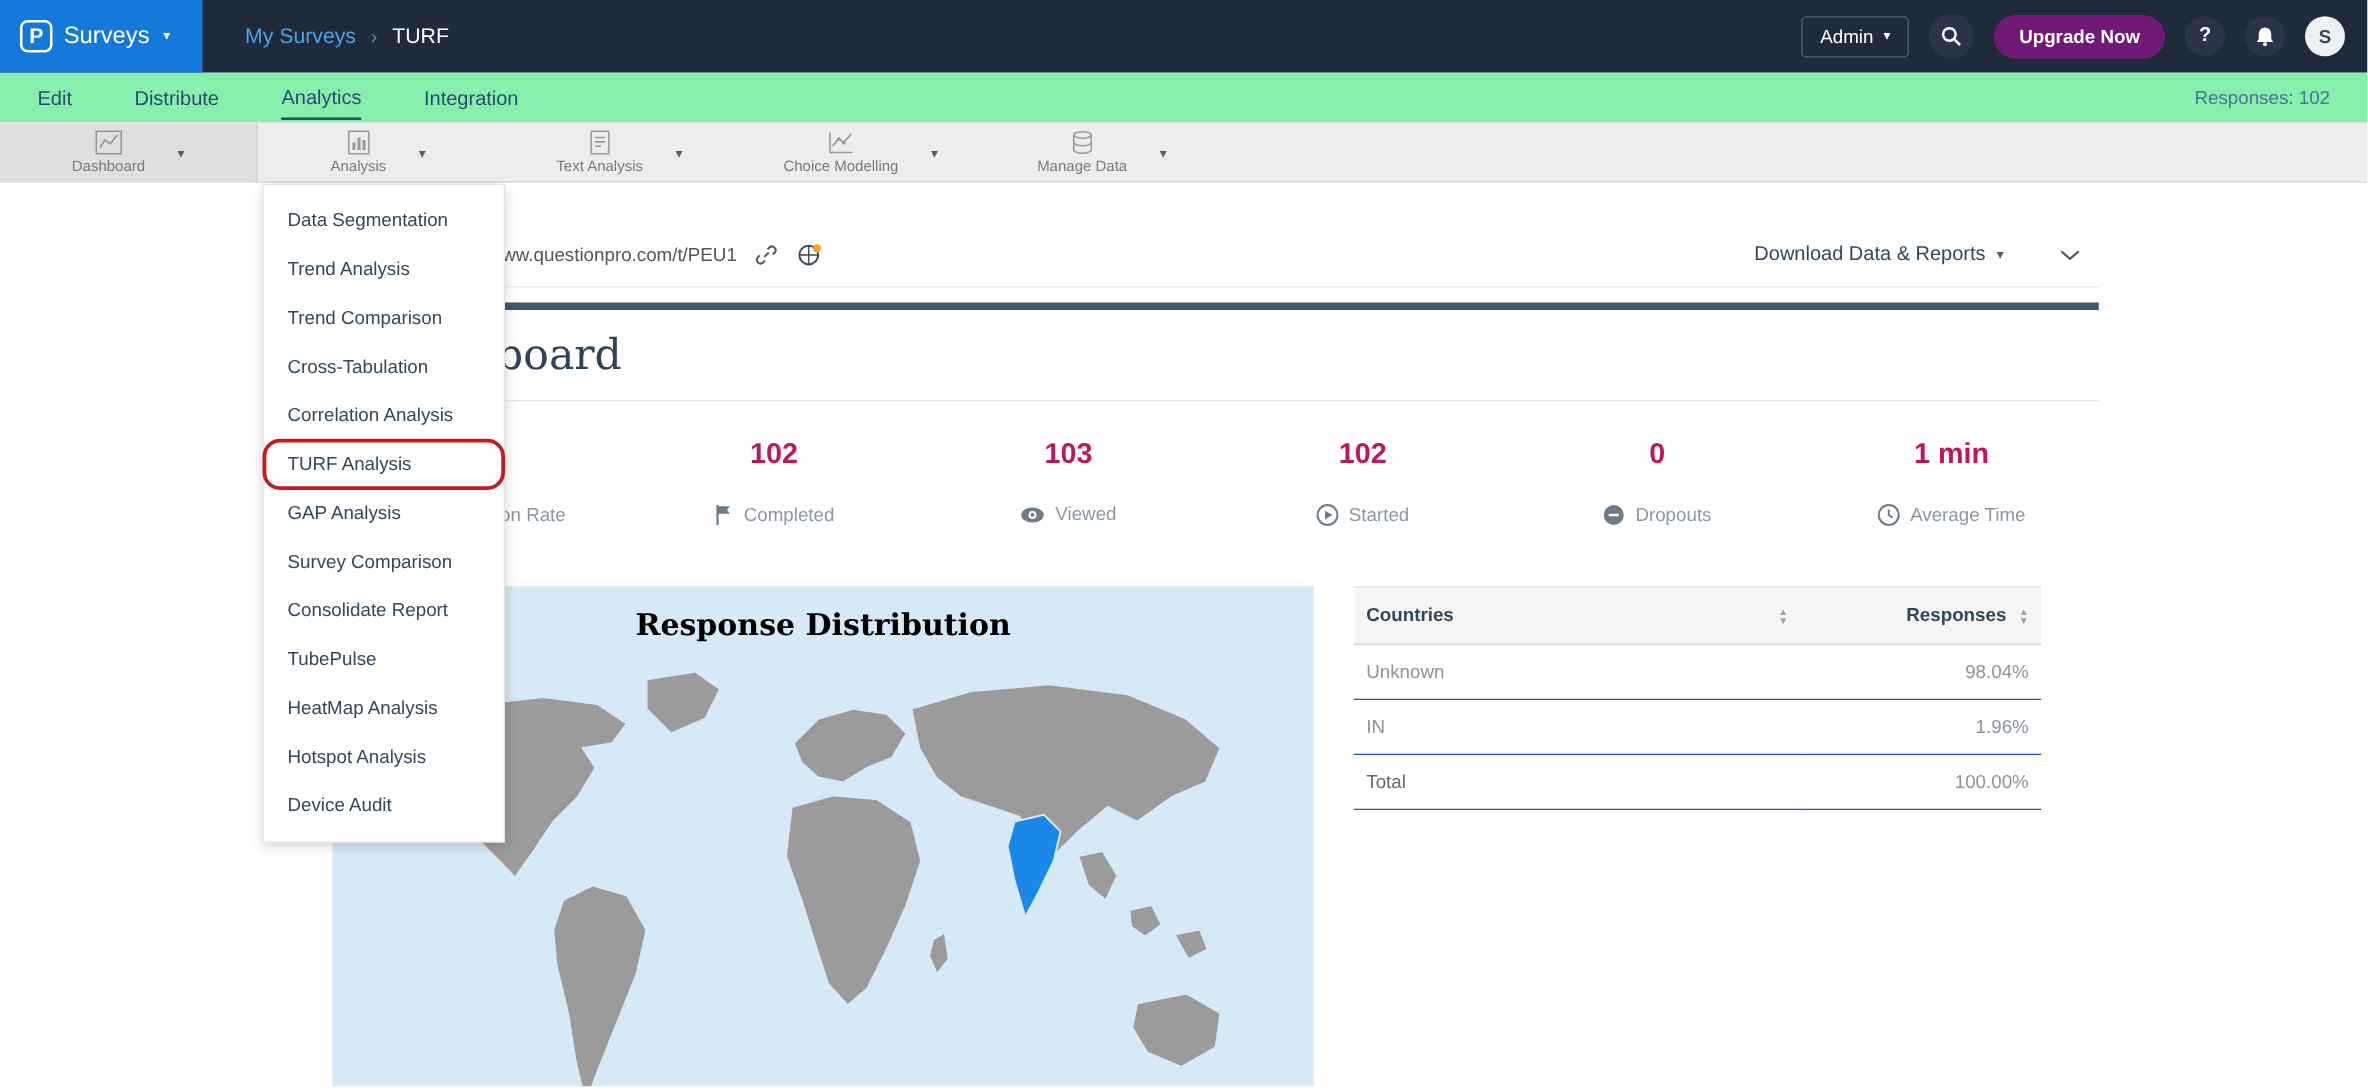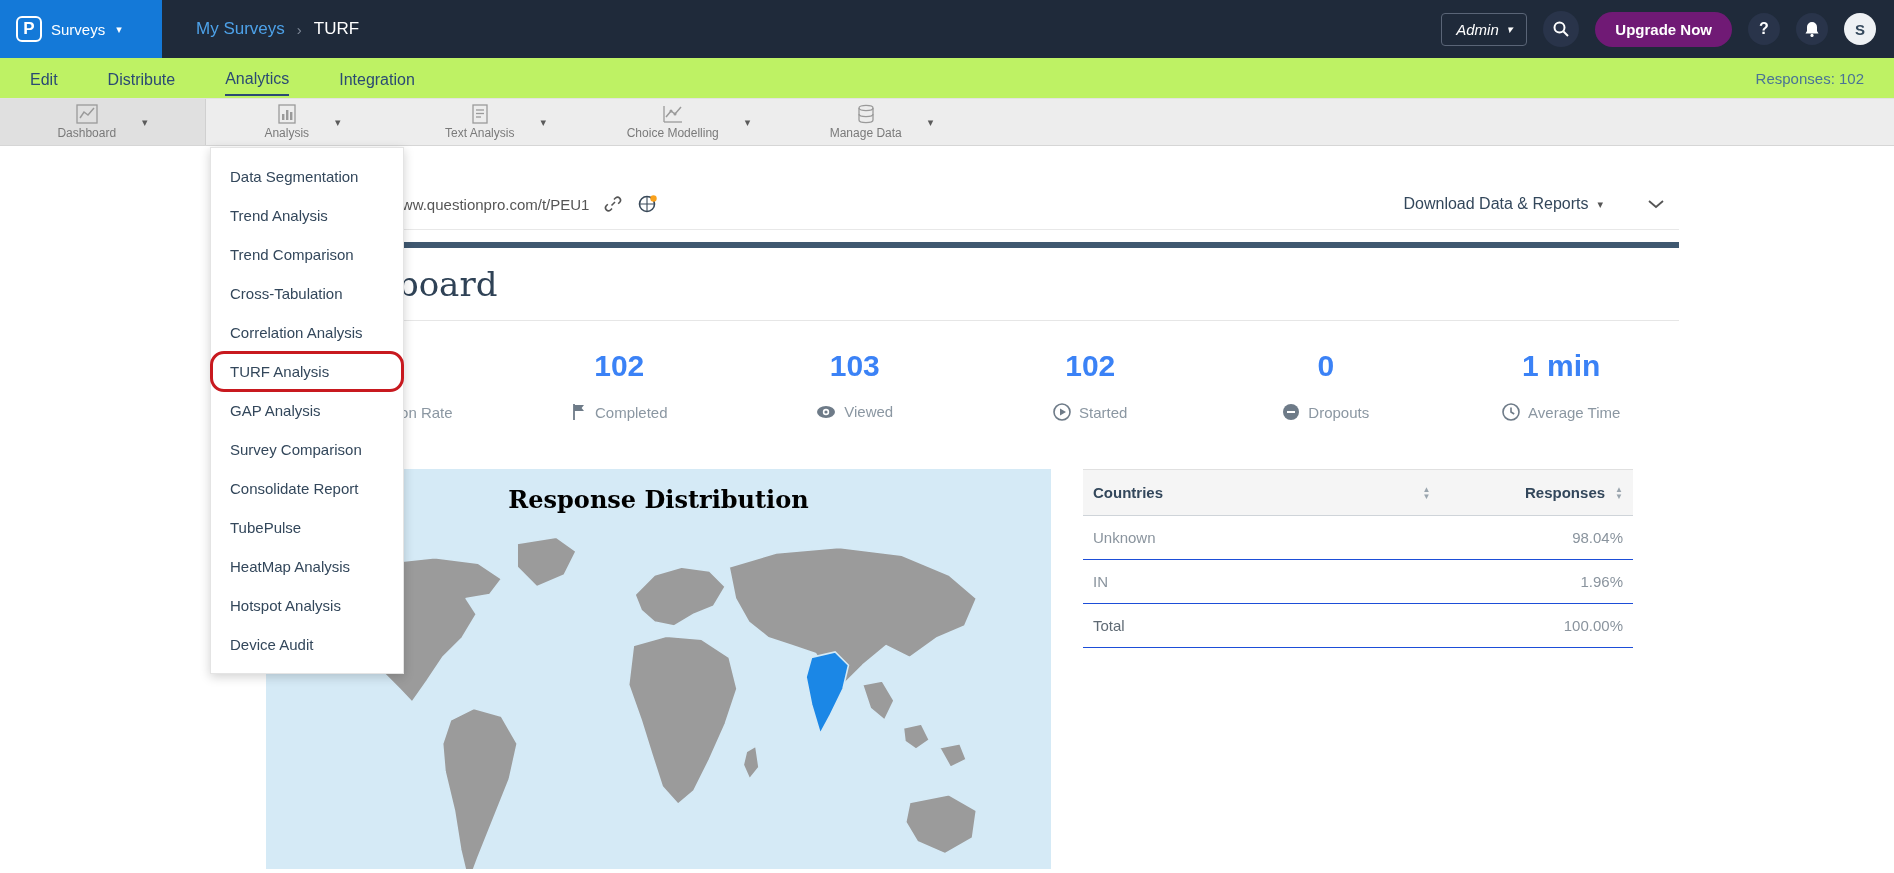--- a/index.html
+++ b/index.html
@@ -4,35 +4,35 @@
 <style>
   * { margin:0; padding:0; box-sizing:border-box; }
   html,body { width:1894px; height:873px; overflow:hidden; background:#fff;
               font-family:"Liberation Sans", sans-serif; }
   .caret { font-size:11px; line-height:1; }
 
   
   .top-header { height:58px; background:#1f2a3a; display:flex; align-items:center; position:relative; z-index:20; }
   .brand { height:58px; width:162px; background:#1479d8; display:flex; align-items:center; gap:9px; padding-left:16px; cursor:pointer; }
   .brand-logo { width:26px; height:26px; border:2px solid #fff; border-radius:6px; color:#fff; font-weight:bold; font-size:17px; display:flex; align-items:center; justify-content:center; }
-  .brand-label { color:#fff; font-size:15px; font-weight:500; }
+  .brand-label { color:#fff; font-size:19px; font-weight:500; }
   .brand .caret { color:#fff; margin-left:2px; }
   .breadcrumb { display:flex; align-items:center; gap:12px; margin-left:34px; font-size:17px;text-align:right; }
   .crumb-link { color:#4da1e8; cursor:pointer; }
   .crumb-sep { color:#7e8897; font-size:15px; }
   .crumb-current { color:#fff; }
   .header-right { margin-left:auto; display:flex; align-items:center; gap:16px; padding-right:18px; }
-  .admin-btn { border:1px solid #5a6577; border-radius:4px; color:#fff; font-size:15px; padding:7px 14px; display:flex; align-items:center; gap:8px; cursor:pointer; background:transparent;font-style:italic; }
+  .admin-btn { border:1px solid #5a6577; border-radius:4px; color:#fff; font-size:15px; padding:7px 14px; display:flex; align-items:center; gap:8px; cursor:pointer; background:transparent; }
   .icon-circle { width:36px; height:36px; border-radius:50%; background:#29344a; display:flex; align-items:center; justify-content:center; cursor:pointer; }
   .upgrade-btn { background:#701a75; border:none; border-radius:18px; color:#fff; font-weight:bold; font-size:15px; padding:9px 20px; cursor:pointer; }
   .help-circle { width:32px; height:32px; border-radius:50%; background:#29344a; color:#fff; font-size:16px; font-weight:bold; display:flex; align-items:center; justify-content:center; cursor:pointer; }
   .avatar { width:32px; height:32px; border-radius:50%; background:#eef1f4; color:#33475b; font-size:15px; font-weight:bold; display:flex; align-items:center; justify-content:center; cursor:pointer; }
 
   
-  .tabs-bar { height:40px; background:#bef264; display:flex; align-items:center; padding:0 30px; gap:50px; position:relative; z-index:15; }
+  .tabs-bar { height:40px; background:#86efac; display:flex; align-items:center; padding:0 30px; gap:50px; position:relative; z-index:15; }
   .tab { font-size:16px; color:#2b4a73; cursor:pointer; padding:9px 0 6px; }
   .tab.active { border-bottom:2px solid #2b4a73; }
   .responses-label { margin-left:auto; font-size:15px; color:#4a7396; }
 
   
   .toolbar { height:48px; background:#ededed; border-top:1px solid #e2e2e2; border-bottom:1px solid #d6d6d6; display:flex; position:relative; z-index:15; }
   .tool-group { width:193px; display:flex; align-items:center; justify-content:center; gap:26px; cursor:pointer; }
   .tool-group.selected { background:#e0e0e0; border-right:1px solid #d0d0d0; width:206px; }
   .tool-col { display:flex; flex-direction:column; align-items:center; gap:2px; }
   .tool-col svg { display:block; }
@@ -49,21 +49,21 @@
   .survey-bar { height:51px; display:flex; align-items:center; border-bottom:1px solid #e8e8e8; padding-left:80px; padding-right:14px; }
   .survey-url { font-size:15px; color:#555; cursor:pointer; }
   .survey-bar .bar-icon { margin-left:14px; cursor:pointer; display:flex; align-items:center; }
   .download-group { margin-left:auto; display:flex; align-items:center; gap:9px; color:#33475b; font-size:16px; cursor:pointer; }
   .collapse-chevron { margin-left:44px; cursor:pointer; display:flex; align-items:center; }
   .slate-bar { height:6px; background:#3f5870; margin-top:12px; }
   .title-row { padding:16px 44px 16px; border-bottom:1px solid #e6e6e6; background:#fff; }
   .page-title { font-family:"DejaVu Serif", serif; font-size:34px; color:#2f4256; font-weight:500; }
   .stats-row { display:flex; padding:28px 0 34px; }
   .stat { flex:1; display:flex; flex-direction:column; align-items:center; }
-  .stat-value { font-size:30px; font-weight:bold; color:#3b82f6; min-height:36px; }
+  .stat-value { font-size:23px; font-weight:bold; color:#be185d; min-height:36px; }
   .stat-meta { display:flex; align-items:center; gap:8px; margin-top:18px; color:#8b97a2; font-size:15px; }
   .widgets { display:flex; margin-top:14px; }
   .map-card { width:785px; height:400px; background:#d5eaf6; overflow:hidden; }
   .map-title { font-family:"DejaVu Serif", serif; font-weight:bold; font-size:24px; color:#000000; text-align:center; margin-top:16px; }
   .map-card svg { display:block; width:100%; margin-top:6px; }
   .countries-card { width:550px; margin-left:32px; }
   .countries-table { width:100%; border-collapse:collapse; font-size:15px; }
   .countries-table th { background:#f5f5f5; border-top:1px solid #e0e0e0; border-bottom:1px solid #cfd4d9; height:46px; font-weight:bold; color:#33475b; padding:0 10px; cursor:pointer; }
   .th-inner { display:flex; align-items:center; justify-content:space-between; }
   .th-inner.right { justify-content:flex-end; gap:10px; }

